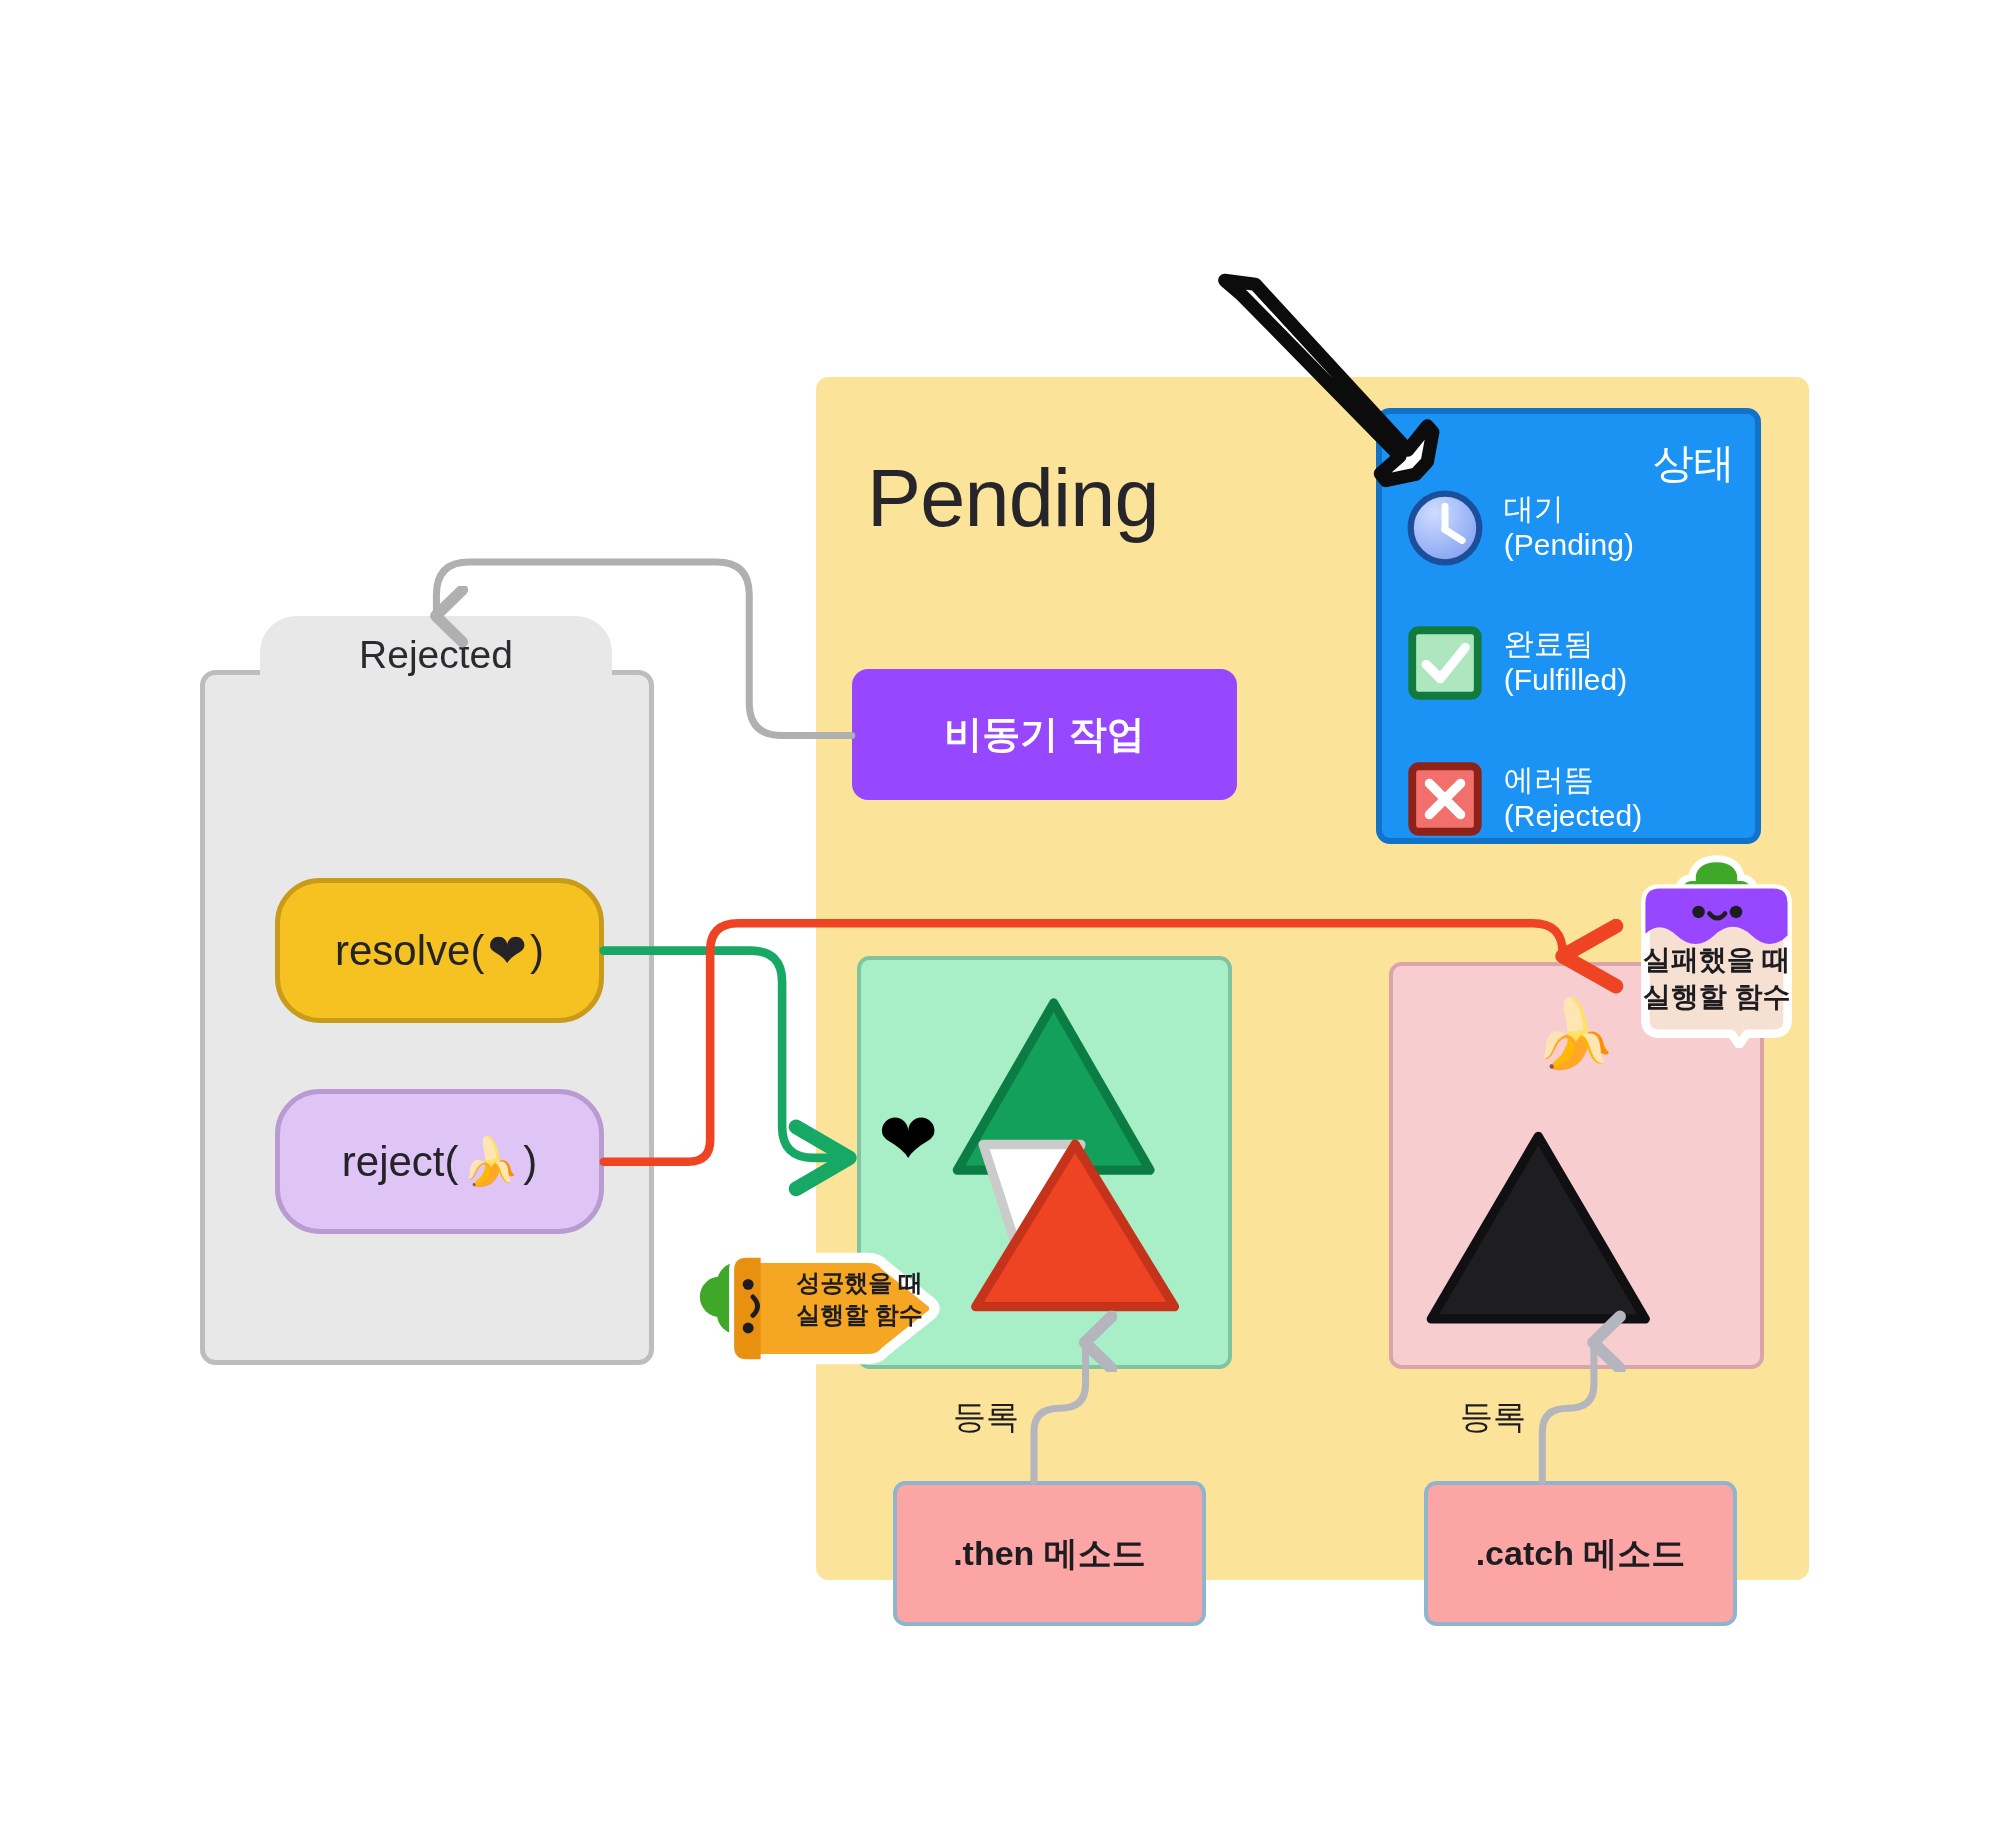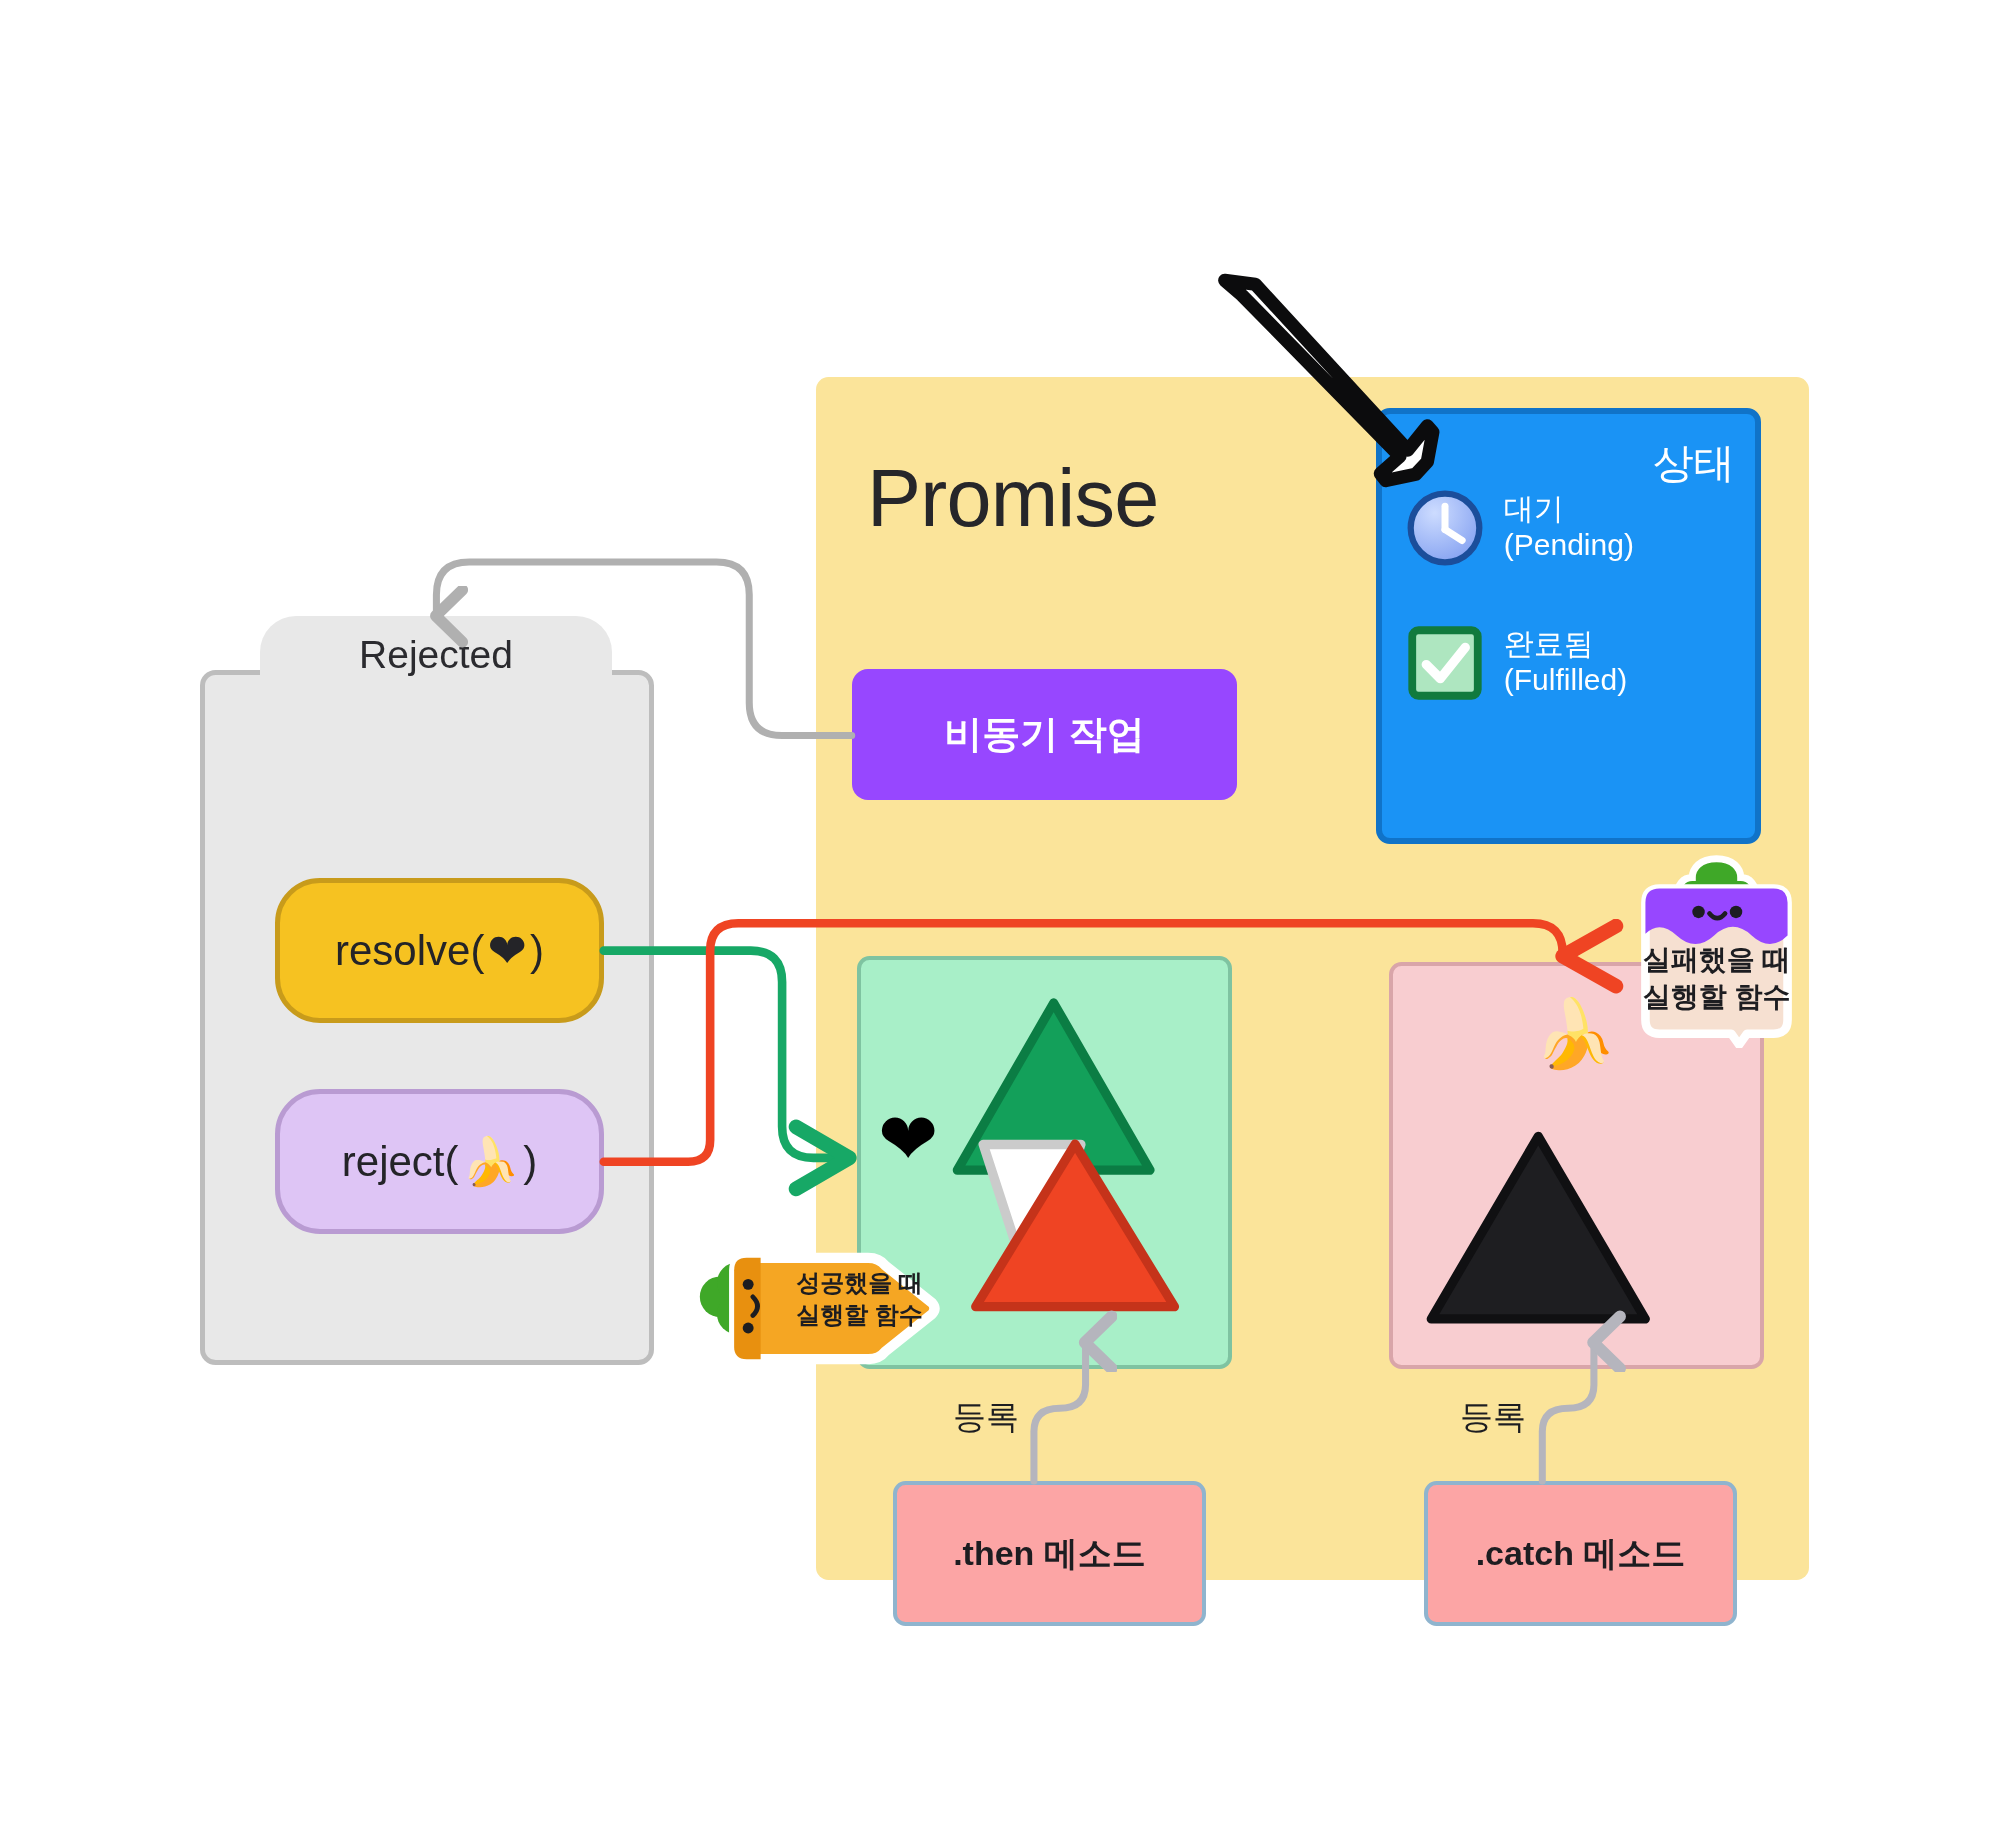--- a/index.html
+++ b/index.html
@@ -79,21 +79,21 @@
         font-size:28px;font-weight:bold;color:#1d1d21;line-height:1.32;text-align:center;}
 
   
   #heart-float{left:878px;top:1103px;font-size:72px;z-index:5;line-height:1;}
   #banana-float{left:1533px;top:1000px;font-size:67px;z-index:5;line-height:1;}
 </style>
 </head>
 <body>
 
 <div class="abs" id="promise-panel"></div>
-<div class="abs" id="promise-title">Promise</div>
+<div class="abs" id="promise-title">Pending</div>
 
 <div class="abs" id="executor-tab">
   <span>Rejected</span>
 </div>
 <div class="abs" id="executor-panel"></div>
 
 <div class="abs pill" id="resolve-pill">
   <span class="pill-txt">
     <span>resolve(</span>
     <span class="emoji">❤</span>
@@ -142,20 +142,32 @@
         <rect x="8" y="8" width="84" height="84" rx="8" fill="#AEE6C0" stroke="#117A3D" stroke-width="10"></rect>
         <path d="M26 52 L44 70 L76 30" stroke="#fff" stroke-width="12" fill="none" stroke-linecap="round" stroke-linejoin="round"></path>
       </svg>
     </div>
     <div class="txt">
       <div>완료됨</div>
       <div>(Fulfilled)</div>
     </div>
   </div>
 
+  <div class="status-row" id="row-rejected">
+    <div class="ico">
+      <svg viewBox="0 0 100 100" width="78" height="78">
+        <rect x="8" y="8" width="84" height="84" rx="8" fill="#F1706B" stroke="#8E2218" stroke-width="10"></rect>
+        <path d="M30 30 L70 70 M70 30 L30 70" stroke="#fff" stroke-width="12" stroke-linecap="round"></path>
+      </svg>
+    </div>
+    <div class="txt">
+      <div>에러뜸</div>
+      <div>(Rejected)</div>
+    </div>
+  </div>
 </div>
 
 <div class="abs" id="then-panel">
   <svg class="panel-svg" viewBox="0 0 480 528" preserveAspectRatio="none">
     <path d="M252 56 L378 274 L126 274 Z" fill="#13A05A" stroke="#0B7D44" stroke-width="12" stroke-linejoin="round"></path>
     <path d="M228 280 L352 280 L290 470 Z" fill="#ffffff" stroke="#CBCBCB" stroke-width="12" stroke-linejoin="round" transform="translate(-75,-48) scale(1.03)"></path>
     <path d="M280 240 L410 452 L150 452 Z" fill="#EF4423" stroke="#C5331A" stroke-width="12" stroke-linejoin="round"></path>
   </svg>
 </div>
 <div class="abs" id="heart-float">❤</div>

